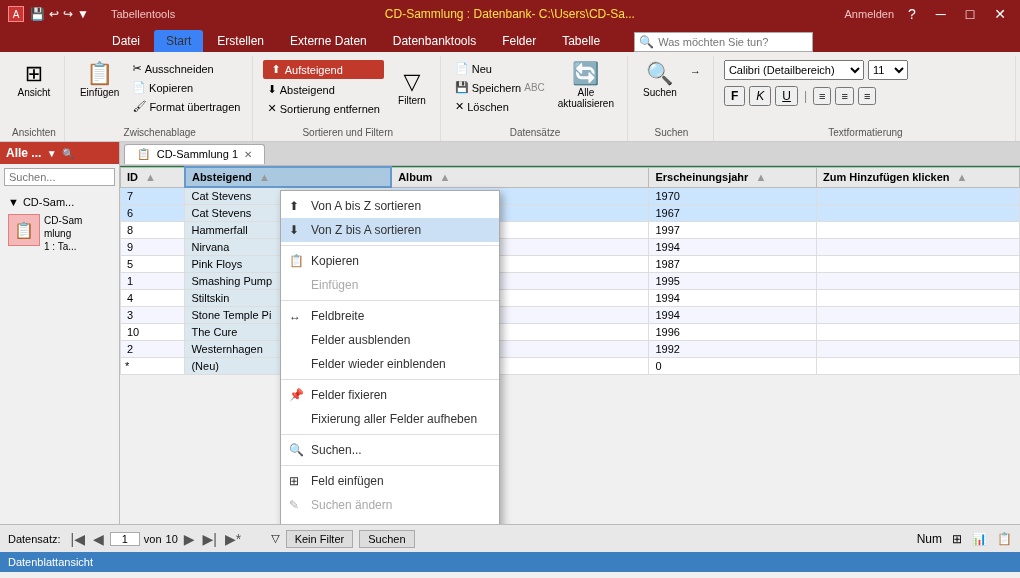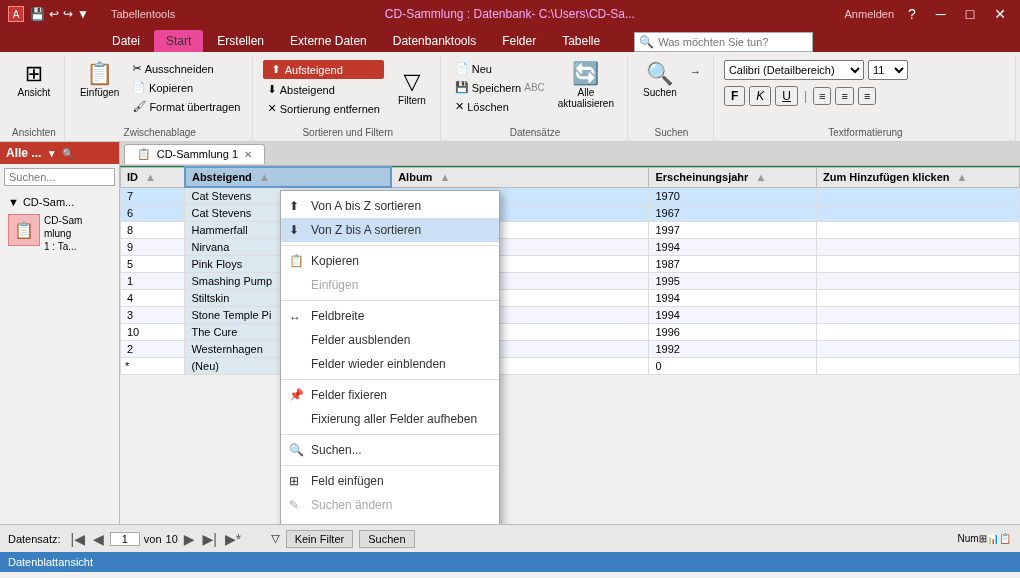--- a/index.html
+++ b/index.html
@@ -9,21 +9,21 @@
     .title-bar {
       background: #8b1a1a;
       color: white;
       height: 28px;
       display: flex;
       align-items: center;
       padding: 0 8px;
       justify-content: space-between;
     }
     .title-bar-left { display: flex; align-items: center; gap: 6px; }
-    .title-bar-center { font-size: 12px; color: #f0abfc; }
+    .title-bar-center { font-size: 12px; color: #fde047; }
     .title-bar-right { display: flex; align-items: center; gap: 8px; }
     .win-btn { color: white; font-size: 14px; cursor: pointer; padding: 0 6px; }
     .title-icon { width: 16px; height: 16px; background: #cc3333; border: 1px solid #ff8888; display: flex; align-items: center; justify-content: center; font-size: 10px; color: white; }
     .quick-access { display: flex; gap: 4px; }
     .qa-btn { color: white; font-size: 12px; cursor: pointer; }
 
     
     .ribbon-tabs {
       background: #8b1a1a;
       height: 24px;
@@ -33,21 +33,21 @@
       gap: 2px;
     }
     .ribbon-tab {
       padding: 4px 12px;
       font-size: 12px;
       cursor: pointer;
       border-radius: 3px 3px 0 0;
       color: white;
     }
     .ribbon-tab.active {
-      background: #ec4899;
+      background: #3b82f6;
       color: #333;
       text-align: center;
     }
 
     
     .ribbon {
       background: #f0eeec;
       border-bottom: 1px solid #ccc;
       height: 90px;
       display: flex;
@@ -268,21 +268,21 @@
       align-items: center;
       padding: 12px 8px;
       gap: 8px;
       font-size: 11px;
     }
     .status-nav { display: flex; align-items: center; gap: 4px; }
     .nav-btn { cursor: pointer; font-size: 14px; color: #555; padding: 0 2px; }
     .status-filter { display: flex; align-items: center; gap: 6px; margin-left: 20px; }
     .filter-label { background: #ddd; padding: 2px 8px; border: 1px solid #aaa; font-size: 11px; cursor: pointer; }
     .search-btn { background: #ddd; padding: 2px 8px; border: 1px solid #aaa; font-size: 11px; cursor: pointer; }
-    .status-right { margin-left: auto; display: flex; align-items: center; font-size: 10px; }
+    .status-right { margin-left: auto; display: flex; align-items: center; gap: 10px; font-size: 12px; }
     .bottom-bar {
       background: #3c7fc0;
       height: 20px;
       display: flex;
       align-items: center;
       padding: 0 8px;
       font-size: 11px;
       color: white;
     }
     .sort-btn-red {

